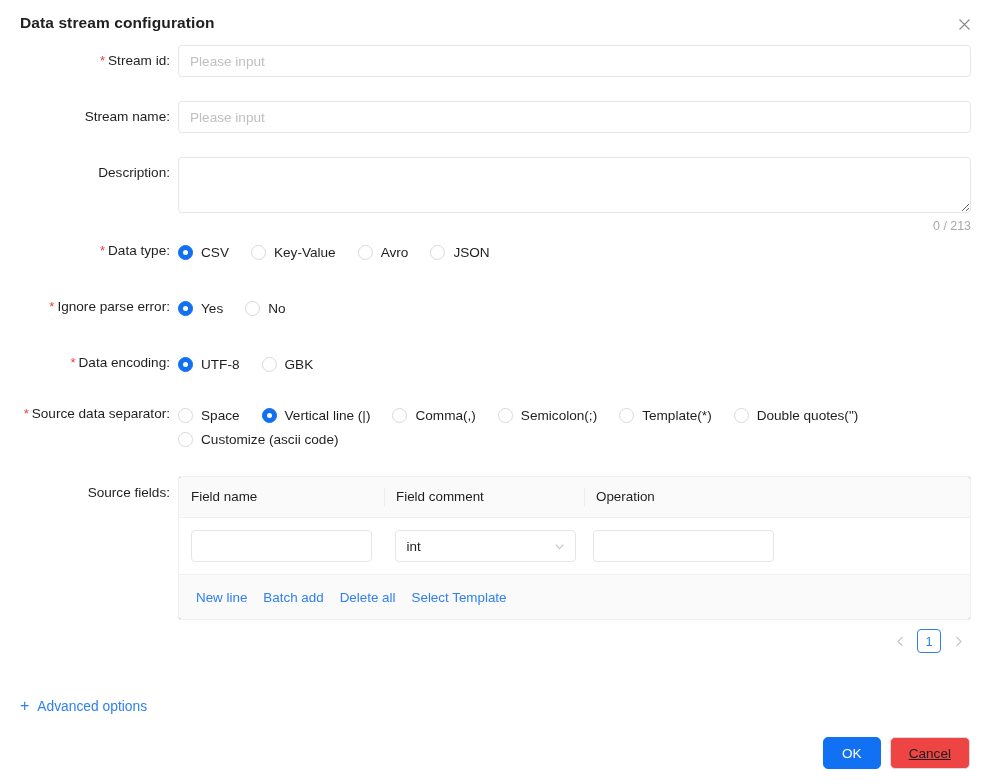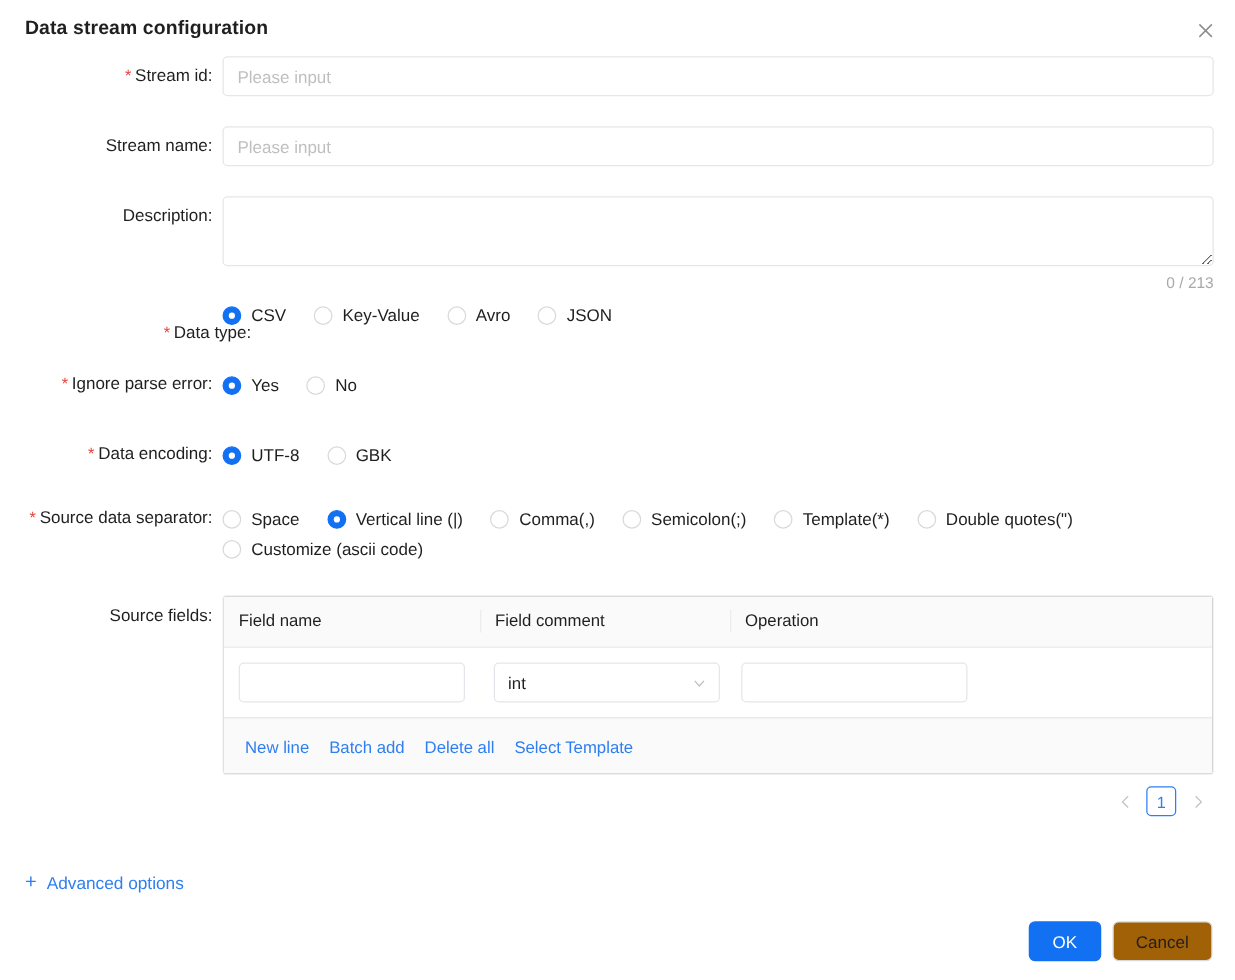--- a/index.html
+++ b/index.html
@@ -124,21 +124,21 @@
   }
 
   
   .tbl {
     position: absolute;
     left: 178px; top: 476px;
     width: 793px;
     border: 1px solid #f0f0f0;
     border-radius: 3px;
     overflow: hidden;
-    background: #a3a3a3;
+    background: #0ea5e9;
   }
   .tbl-head {
     display: flex;
     background: #fafafa;
     height: 41px;
     align-items: center;
     border-bottom: 1px solid #f0f0f0;
   }
   .th {
     font-size: 13.4px;
@@ -263,21 +263,21 @@
   .btn {
     height: 32px;
     border-radius: 5px;
     font-size: 13.6px;
     font-family: "Liberation Sans", sans-serif;
     cursor: pointer;
     padding: 0 18px;
     border: 1px solid transparent;
   }
   .btn-primary { background: #1270f3; color: #fff; border-color: #1270f3; }
-  .btn-default { background: #a16207; color: #1f1f1f; border-color: #d9d9d9; margin-left: 9px; }
+  .btn-default { background: #ef4444; color: #1f1f1f; border-color: #d9d9d9; margin-left: 9px; text-decoration: underline; }
 </style>
 </head>
 <body>
 
 <div class="dialog">
 
   <div class="dlg-title">Data stream configuration</div>
   <button class="close-btn">
     <svg width="13" height="13" viewBox="0 0 13 13">
       <path d="M1.5 1.5 L11.5 11.5 M11.5 1.5 L1.5 11.5" stroke="#8c8c8c" stroke-width="1.2" fill="none"></path>
@@ -300,21 +300,21 @@
 
   <div class="row" style="top:157px;">
     <div class="lbl" style="top:8px;">Description:</div>
     <div class="ctrl" style="top:0;">
       <textarea class="txt-area" placeholder="" style=""></textarea>
     </div>
     <div class="counter">0 / 213</div>
   </div>
 
   <div class="row" style="top:240px;">
-    <div class="lbl" style="top:18px;margin-left:31px;"><span class="req">*</span><span>Data type:</span></div>
+    <div class="lbl" style="top:3px;"><span class="req">*</span><span>Data type:</span></div>
     <div class="ctrl" style="top:0;">
       <div class="radio-group">
         <div class="radio-item on">
             <span class="radio-dot"></span>
             <span class="radio-label">CSV</span>
           </div>
         <div class="radio-item">
             <span class="radio-dot"></span>
             <span class="radio-label">Key-Value</span>
           </div>

